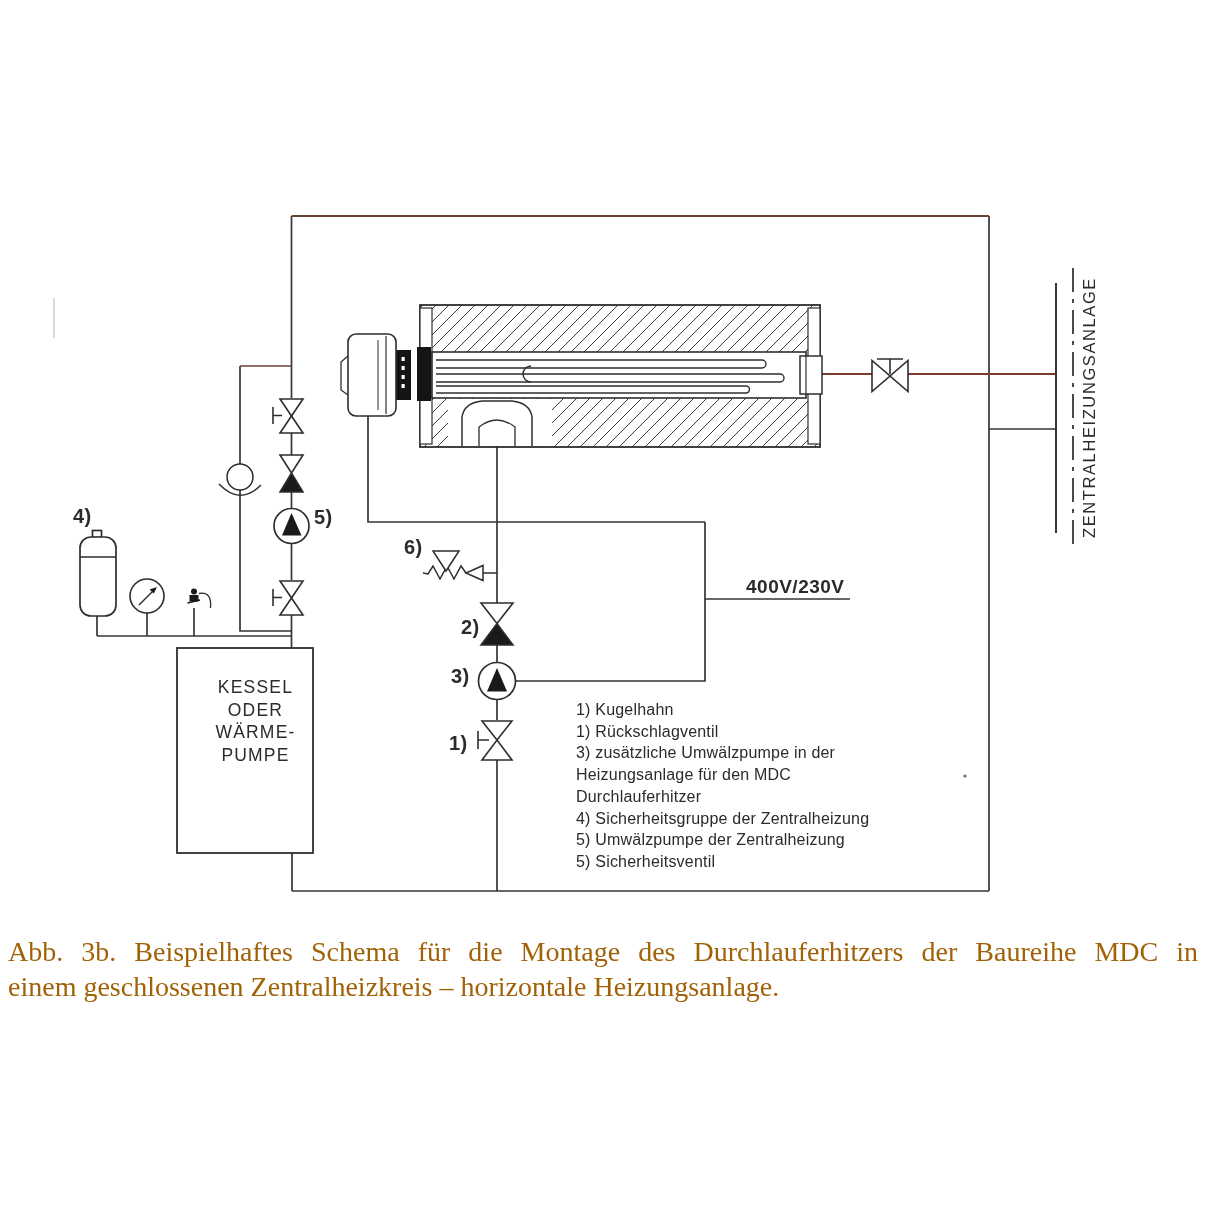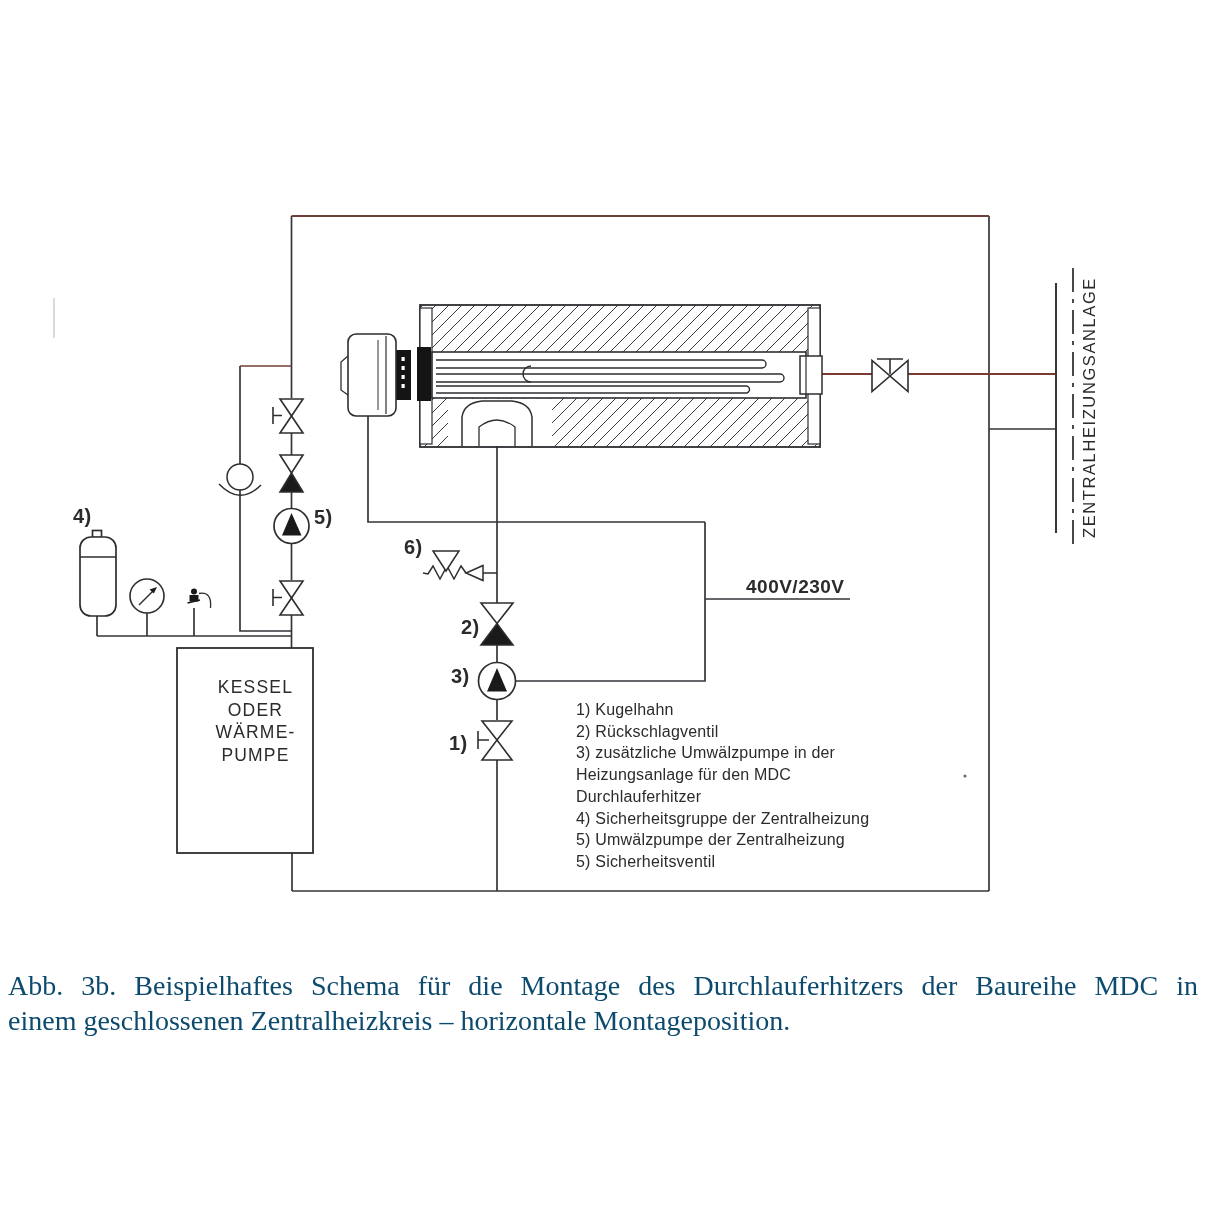--- a/index.html
+++ b/index.html
@@ -10,21 +10,21 @@
   .num{font-size:20px;font-weight:600;letter-spacing:0.5px;}
   .voltage{font-size:19px;font-weight:600;letter-spacing:0.5px;margin-top:11px;}
   .legend{position:absolute;left:576px;top:699px;width:440px;}
   .legend div{font-size:16px;line-height:21.7px;color:#2b2b2e;letter-spacing:0.2px;}
   .boiler-text{position:absolute;left:177px;top:676px;width:157px;text-align:center;}
   .boiler-text div{font-size:17.5px;line-height:22.5px;letter-spacing:1.2px;color:#2b2b2e;}
   .vlabel{position:absolute;left:1080px;top:538px;width:268px;
           transform:rotate(-90deg);transform-origin:0 0;
           font-size:16.5px;letter-spacing:1.6px;color:#2b2b2e;white-space:nowrap;}
   .caption{position:absolute;left:8px;top:934px;width:1190px;
-           font-family:"Liberation Serif",serif;font-size:28px;line-height:35px;color:#0c4a6e;margin-top:34px;}
+           font-family:"Liberation Serif",serif;font-size:28px;line-height:35px;color:#a16207;}
   .caption .l1{text-align:justify;text-align-last:justify;}
   .caption .l2{text-align:left;}
 </style>
 </head>
 <body>
 
 <div class="canvas">
 
   <svg class="diagram" viewBox="0 0 1214 1214">
     <defs>
@@ -191,36 +191,36 @@
   <div class="lbl num" style="left:314px;top:506px">5)</div>
   <div class="lbl num" style="left:404px;top:536px">6)</div>
   <div class="lbl num" style="left:461px;top:616px">2)</div>
   <div class="lbl num" style="left:451px;top:665px">3)</div>
   <div class="lbl num" style="left:449px;top:732px">1)</div>
 
   <div class="lbl voltage" style="left:746px;top:565px">400V/230V</div>
 
   <div class="legend">
     <div>1) Kugelhahn</div>
-    <div>2) Rückschlagventil</div>
+    <div>1) Rückschlagventil</div>
     <div>3) zusätzliche Umwälzpumpe in der</div>
     <div>Heizungsanlage für den MDC</div>
     <div>Durchlauferhitzer</div>
     <div>4) Sicherheitsgruppe der Zentralheizung</div>
     <div>5) Umwälzpumpe der Zentralheizung</div>
     <div>5) Sicherheitsventil</div>
   </div>
 
   <div class="boiler-text">
     <div>KESSEL</div>
     <div>ODER</div>
     <div>WÄRME-</div>
     <div>PUMPE</div>
   </div>
 
   <div class="vlabel">ZENTRALHEIZUNGSANLAGE</div>
 
   <div class="caption">
     <div class="l1">Abb. 3b. Beispielhaftes Schema für die Montage des Durchlauferhitzers der Baureihe MDC in</div>
-    <div class="l2">einem geschlossenen Zentralheizkreis – horizontale Montageposition.</div>
+    <div class="l2">einem geschlossenen Zentralheizkreis – horizontale Heizungsanlage.</div>
   </div>
 
 </div>
 
 </body></html>

